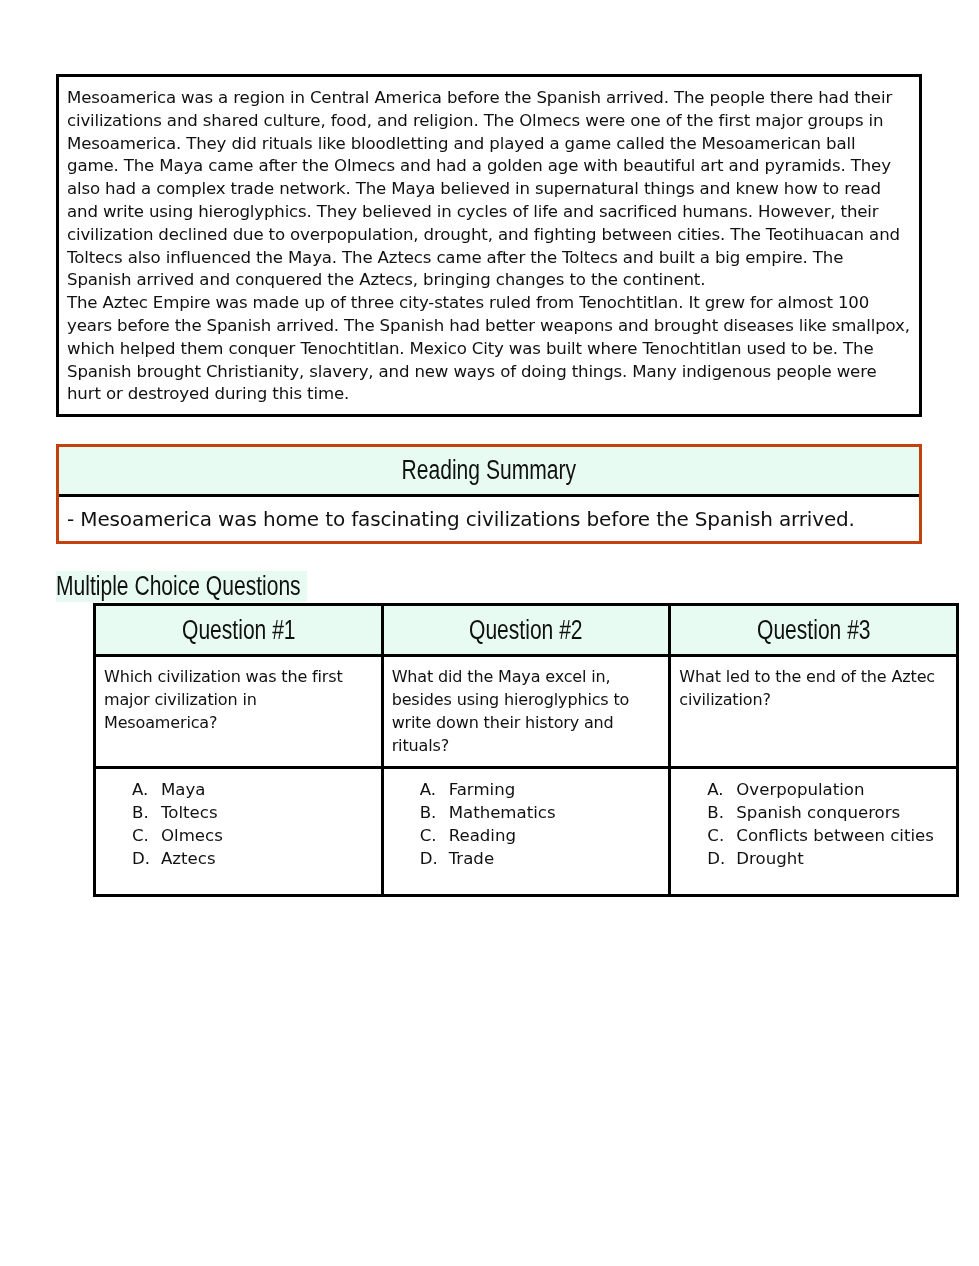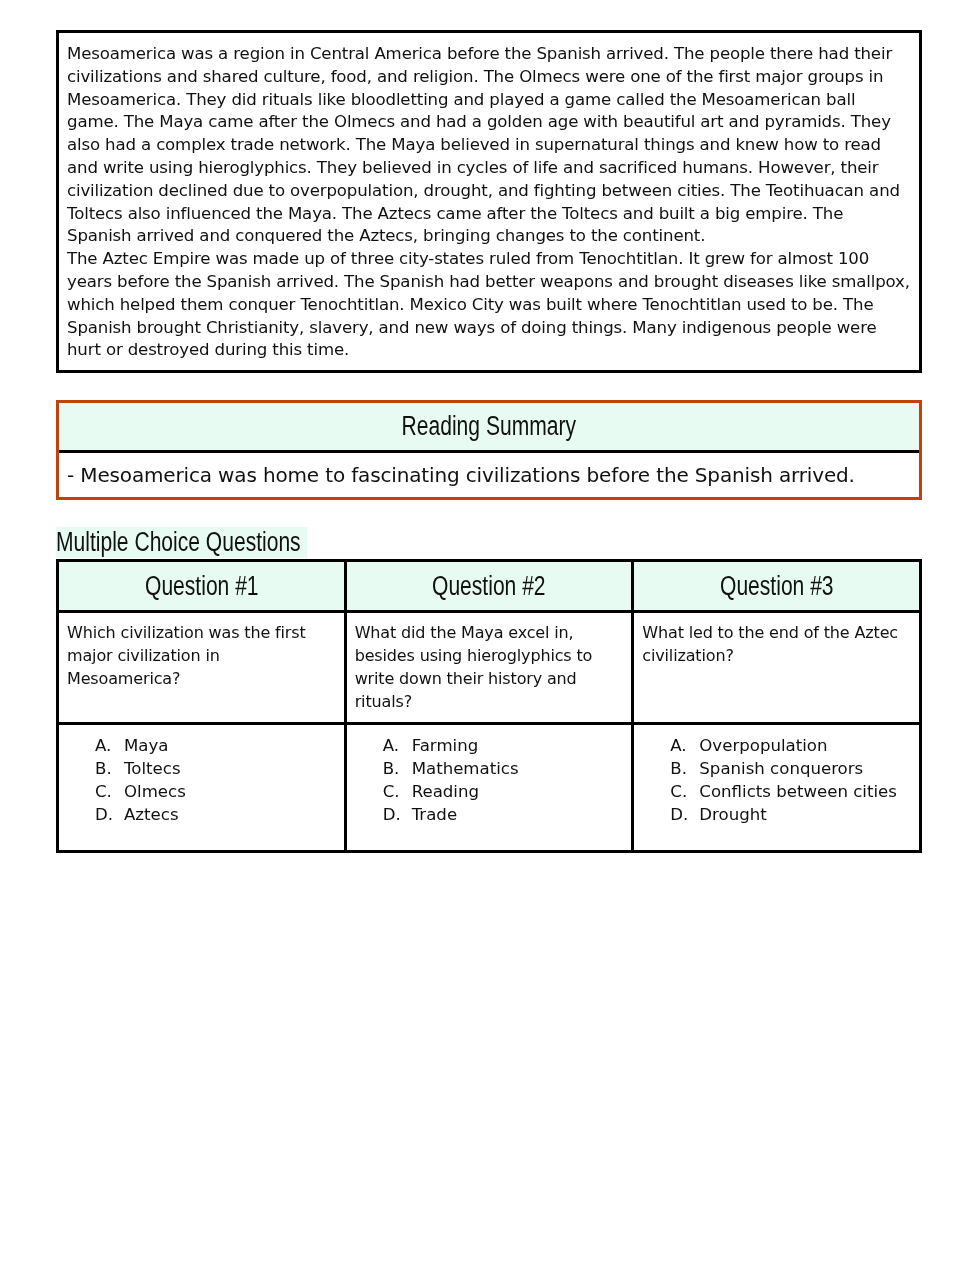--- a/index.html
+++ b/index.html
@@ -7,21 +7,21 @@
       width: 979px;
       height: 1266px;
       background: #ffffff;
       color: #111111;
       font-family: "DejaVu Sans", sans-serif;
     }
     .page {
       position: relative;
       width: 979px;
       height: 1066px;
-      padding-top: 30px;
+      padding-top: 74px;
       padding-left: 56px;
     }
     .reading-box {
       width: 866px;
       border: 3px solid #000;
       padding: 10px 8px 8px 8px;
       font-size: 16.6px;
       line-height: 22.8px;
       letter-spacing: -0.15px;
     }
@@ -67,20 +67,21 @@
       font-size: 27px;
       transform-origin: left center;
       padding-right: 8px;
     }
 
     table.mcq {
       width: 866px;
       border-collapse: collapse;
       table-layout: fixed;
       margin-top: 0px;
+      margin-left: 37px;
     }
     table.mcq td, table.mcq th {
       border: 3px solid #000;
       vertical-align: top;
     }
     table.mcq th {
       background: #e8fbf2;
       height: 51px;
       font-weight: normal;
       text-align: center;

